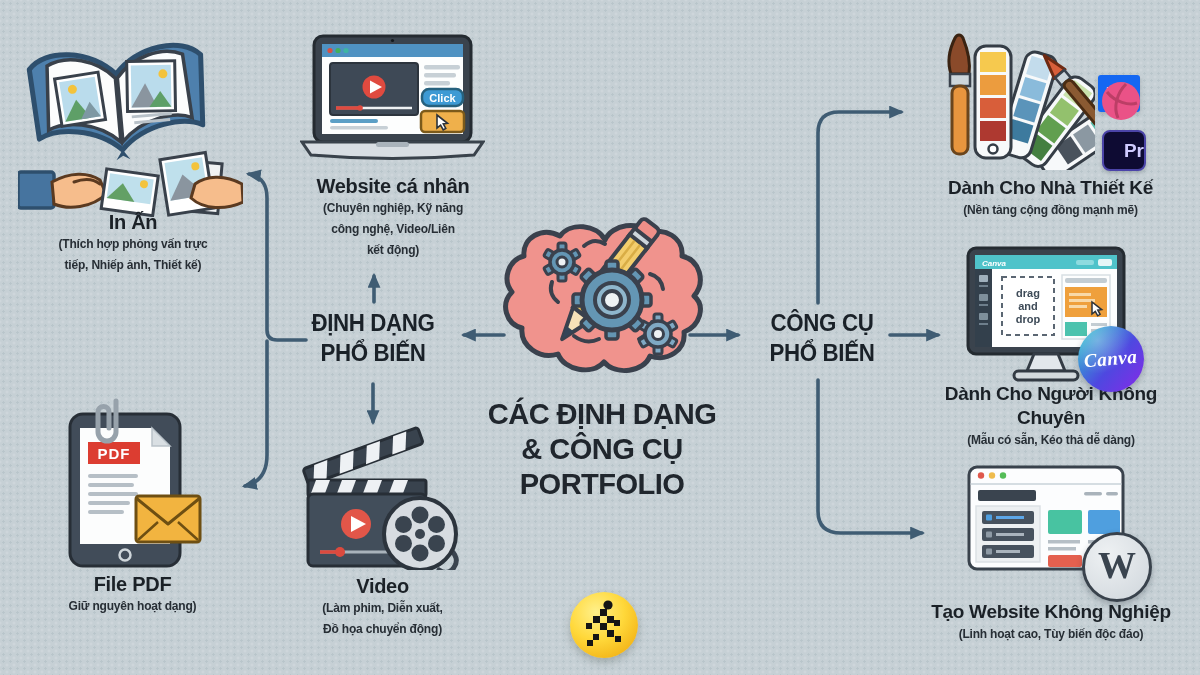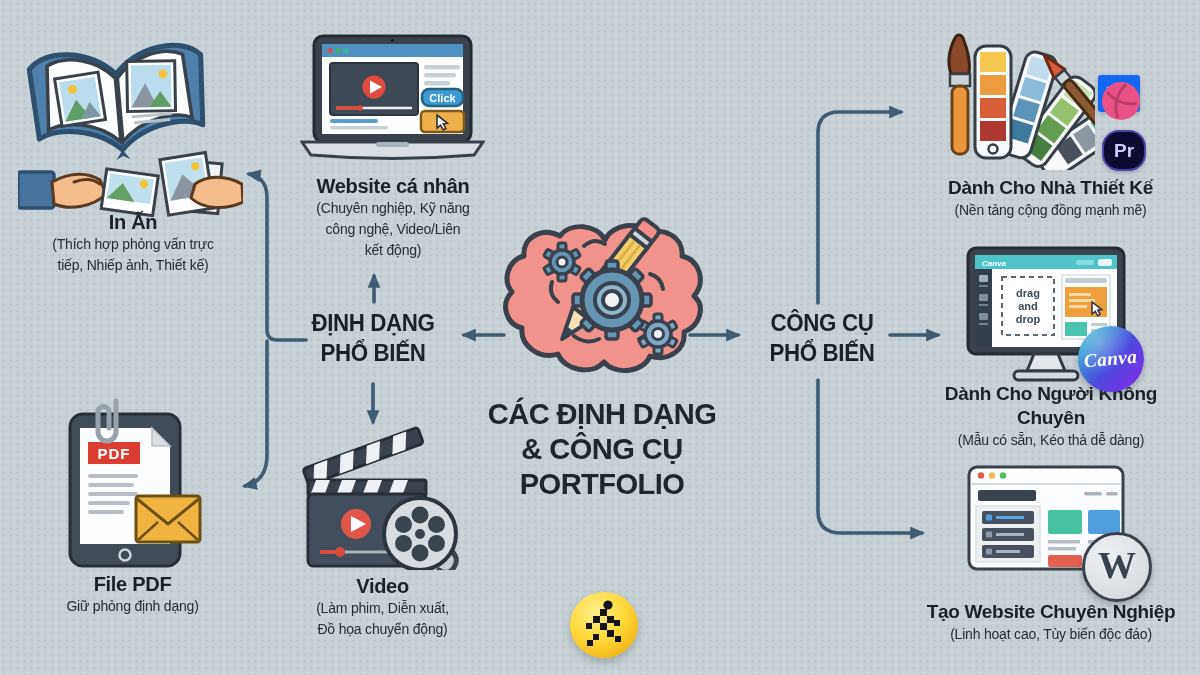--- a/index.html
+++ b/index.html
@@ -10,33 +10,33 @@
       radial-gradient(rgba(120,140,150,.16) 1px, transparent 1.2px),
       radial-gradient(rgba(255,255,255,.18) 1px, transparent 1.2px);
     background-size:7px 7px,7px 7px;background-position:0 0,3.5px 3.5px;}
   svg{display:block;}
   svg text{font-family:"Liberation Sans",sans-serif;}
   .connectors{position:absolute;left:0;top:0;z-index:1;pointer-events:none;}
   .illus{position:absolute;z-index:3;}
   .txt{position:absolute;z-index:4;text-align:center;}
   .node-title{font-weight:bold;font-size:20px;line-height:24px;color:#1b2127;letter-spacing:-0.3px;}
   .t19 .node-title{font-size:19px;}
-  .node-desc{font-size:14px;line-height:21px;color:#272e35;letter-spacing:-0.2px;}
+  .node-desc{font-size:12px;line-height:21px;color:#272e35;letter-spacing:-0.2px;font-weight:bold;}
   .hub{z-index:4;text-align:center;}
   .hub-inner{transform:scaleX(.93);transform-origin:center;}
   .hub-line{font-weight:bold;font-size:24px;line-height:30px;color:#1a2128;letter-spacing:-0.4px;}
   .main-title{z-index:4;text-align:center;}
   .mt-inner{transform:scaleX(.97);transform-origin:center;}
   .mt-line{font-weight:bold;font-size:30px;line-height:35px;color:#20262d;letter-spacing:-0.6px;}
   .badge{position:absolute;z-index:5;display:flex;align-items:center;justify-content:center;}
   .badge-be{left:1098px;top:38px;width:42px;height:37px;background:#1467f2;border-radius:3px;
     color:#fff;font-weight:bold;font-size:21px;box-shadow:0 2px 4px rgba(40,50,60,.25);margin-top:37px;}
   .badge-dr{left:1101px;top:81px;width:40px;height:40px;border-radius:50%;}
   .badge-pr{left:1102px;top:130px;width:40px;height:37px;background:#0e0b33;border:2px solid #4b44a8;
-    border-radius:17px;color:#cfcbff;font-weight:bold;font-size:19px;box-shadow:0 2px 4px rgba(40,50,60,.25);}
+    border-radius:8px;color:#cfcbff;font-weight:bold;font-size:19px;box-shadow:0 2px 4px rgba(40,50,60,.25);justify-content:flex-end;}
   .canva-circle{left:1078px;top:326px;width:66px;height:66px;border-radius:50%;
     background-image:radial-gradient(circle at 30% 22%,rgba(255,255,255,.3),transparent 48%),
       linear-gradient(130deg,#2bc5cf 5%,#4e48e0 55%,#8729e8 100%);
     box-shadow:0 3px 6px rgba(40,50,60,.3);}
   .canva-word{font-family:"Liberation Serif",serif;font-style:italic;font-weight:bold;font-size:19px;
     color:#fff;transform:rotate(-5deg);letter-spacing:.5px;}
   .wp-circle{left:1082px;top:532px;width:64px;height:64px;border-radius:50%;
     background:radial-gradient(circle at 35% 30%,#eef1f3,#d5dbe0 80%);
     border:3px solid #39424c;box-shadow:0 3px 6px rgba(40,50,60,.3);}
   .wp-w{font-family:"Liberation Serif",serif;font-weight:bold;font-size:38px;color:#3a444f;
@@ -434,21 +434,21 @@
   <div class="txt hub" style="left:293px;top:308px;width:160px">
     <div class="hub-inner">
       <div class="hub-line">ĐỊNH DẠNG</div>
       <div class="hub-line">PHỔ BIẾN</div>
     </div>
   </div>
 
   <div class="txt" style="left:10px;top:572px;width:245px">
     <div class="node-title">File PDF</div>
     <div class="node-desc">
-      <div>Giữ phỏng định dạng)</div>
+      <div>Giữ nguyên hoạt dạng)</div>
     </div>
   </div>
 
   <div class="txt" style="left:270px;top:574px;width:225px">
     <div class="node-title">Video</div>
     <div class="node-desc">
       <div>(Làm phim, Diễn xuất,</div>
       <div>Đồ họa chuyển động)</div>
     </div>
   </div>
@@ -476,19 +476,19 @@
   </div>
 
   <div class="txt t19" style="left:912px;top:382px;width:278px">
     <div class="node-title">Dành Cho Người Không Chuyên</div>
     <div class="node-desc">
       <div>(Mẫu có sẵn, Kéo thả dễ dàng)</div>
     </div>
   </div>
 
   <div class="txt t19" style="left:912px;top:600px;width:278px">
-    <div class="node-title">Tạo Website Chuyên Nghiệp</div>
+    <div class="node-title">Tạo Website Không Nghiệp</div>
     <div class="node-desc">
       <div>(Linh hoạt cao, Tùy biến độc đáo)</div>
     </div>
   </div>
 
 </div>
 
 </body></html>

